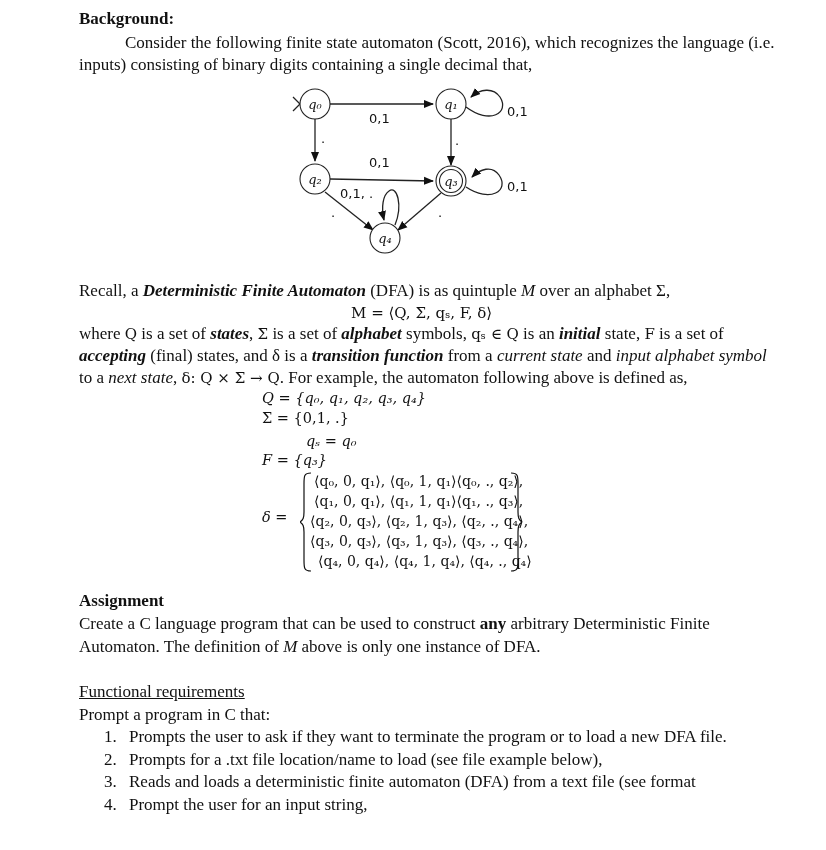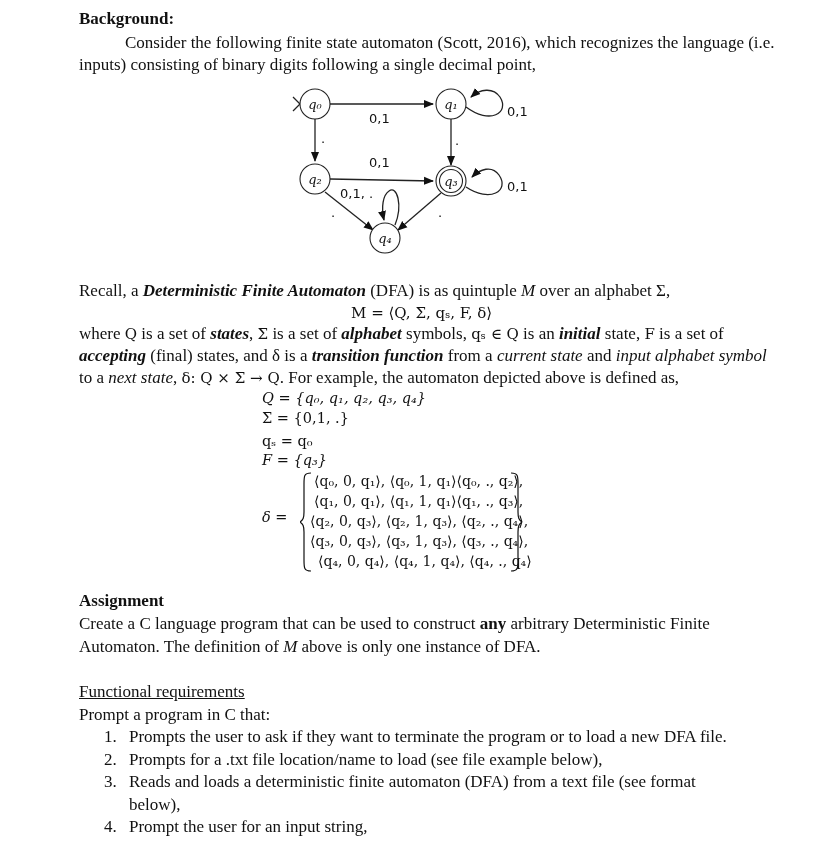--- a/index.html
+++ b/index.html
@@ -24,21 +24,21 @@
   ol.req li { position: relative; padding-left: 0; line-height: 22.5px; }
   ol.req li .num { position: absolute; left: -25px; }
 </style>
 </head>
 <body>
 
 <div class="page">
 
   <div class="line bold" style="top:8px;">Background:</div>
   <div class="line" style="top:32px;margin-left:46px;">Consider the following finite state automaton (Scott, 2016), which recognizes the language (i.e.</div>
-  <div class="line" style="top:54px;">inputs) consisting of binary digits following a single decimal point,</div>
+  <div class="line" style="top:54px;">inputs) consisting of binary digits containing a single decimal that,</div>
 
 </div>
 
 <svg class="diagram" width="260" height="175" viewBox="0 0 260 175">
   <defs>
     <marker id="arr" markerWidth="10" markerHeight="10" refX="9" refY="5" orient="auto" markerUnits="userSpaceOnUse">
       <path d="M0,1 L10,5 L0,9 Z" fill="#111"></path>
     </marker>
   </defs>
   <g fill="none" stroke="#222" stroke-width="1.3">
@@ -100,29 +100,29 @@
 
   <div class="line" style="top:323px;">
     <span>where </span><span class="math">Q</span><span> is a set of </span><span class="bi">states</span><span>, </span><span class="math">Σ</span><span> is a set of </span><span class="bi">alphabet</span><span> symbols, </span><span class="math">qₛ ∈ Q</span><span> is an </span><span class="bi">initial</span><span> state, </span><span class="math">F</span><span> is a set of</span>
   </div>
 
   <div class="line" style="top:345px;">
     <span class="bi">accepting</span><span> (final) states, and δ is a </span><span class="bi">transition function</span><span> from a </span><span class="it">current state</span><span> and </span><span class="it">input alphabet symbol</span>
   </div>
 
   <div class="line" style="top:367px;">
-    <span>to a </span><span class="it">next state</span><span>, </span><span class="math">δ: Q × Σ → Q</span><span>. For example, the automaton depicted above is defined as,</span>
+    <span>to a </span><span class="it">next state</span><span>, </span><span class="math">δ: Q × Σ → Q</span><span>. For example, the automaton following above is defined as,</span>
   </div>
 
 </div>
 
 <div class="defs">
   <div class="row" style="top:0px; font-style:italic;text-align:right;">Q = {q₀, q₁, q₂, q₃, q₄}</div>
   <div class="row" style="top:20px;">Σ = {0,1, .}</div>
-  <div class="row" style="top:43px; ">qₛ = q₀</div>
+  <div class="row" style="top:43px; font-style:italic;margin-left:44px;">qₛ = q₀</div>
   <div class="row" style="top:62px; font-style:italic;">F = {q₃}</div>
   <div class="row" style="top:119px; font-style:italic;">δ =</div>
   <svg style="position:absolute; left:38px; top:82px;" width="12" height="100">
     <path d="M11,1 C4,1 4,4 4,12 L4,40 C4,46 3,48 0,50 C3,52 4,54 4,60 L4,88 C4,96 4,99 11,99" fill="none" stroke="#111" stroke-width="1.2"></path>
   </svg>
   <div class="delta-rows">
     <div class="drow" style="top:0px; left:4px;">⟨q₀, 0, q₁⟩, ⟨q₀, 1, q₁⟩⟨q₀, ., q₂⟩,</div>
     <div class="drow" style="top:20px; left:4px;text-align:right;">⟨q₁, 0, q₁⟩, ⟨q₁, 1, q₁⟩⟨q₁, ., q₃⟩,</div>
     <div class="drow" style="top:40px; left:0px;">⟨q₂, 0, q₃⟩, ⟨q₂, 1, q₃⟩, ⟨q₂, ., q₄⟩,</div>
     <div class="drow" style="top:60px; left:0px;">⟨q₃, 0, q₃⟩, ⟨q₃, 1, q₃⟩, ⟨q₃, ., q₄⟩,</div>
@@ -143,16 +143,15 @@
     <span>Automaton. The definition of </span><span class="it">M</span><span> above is only one instance of DFA.</span>
   </div>
 
   <div class="line u" style="top:681px;">Functional requirements</div>
   <div class="line" style="top:704px;">Prompt a program in C that:</div>
 
   <ol class="req">
     <li><span class="num">1.</span><span>Prompts the user to ask if they want to terminate the program or to load a new DFA file.</span></li>
     <li><span class="num">2.</span><span>Prompts for a .txt file location/name to load (see file example below),</span></li>
     <li><span class="num">3.</span><span>Reads and loads a deterministic finite automaton (DFA) from a text file (see format</span></li>
-    <li><span class="num"></span><span>below),</span></li>
     <li><span class="num">4.</span><span>Prompt the user for an input string,</span></li>
   </ol>
 </div>
 
 </body></html>

